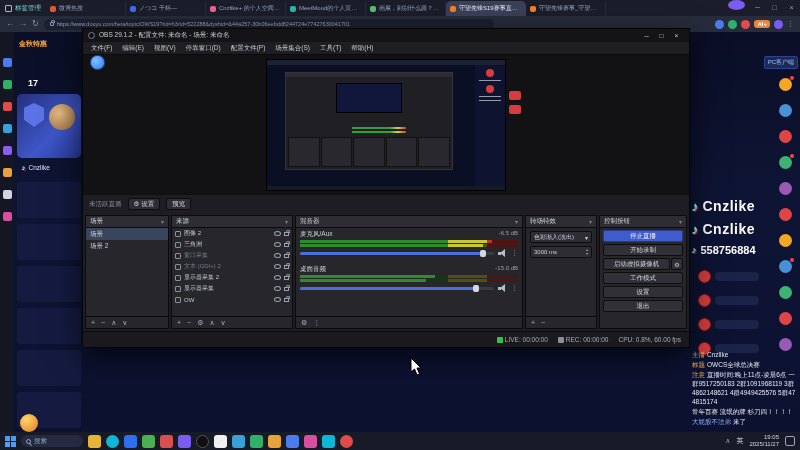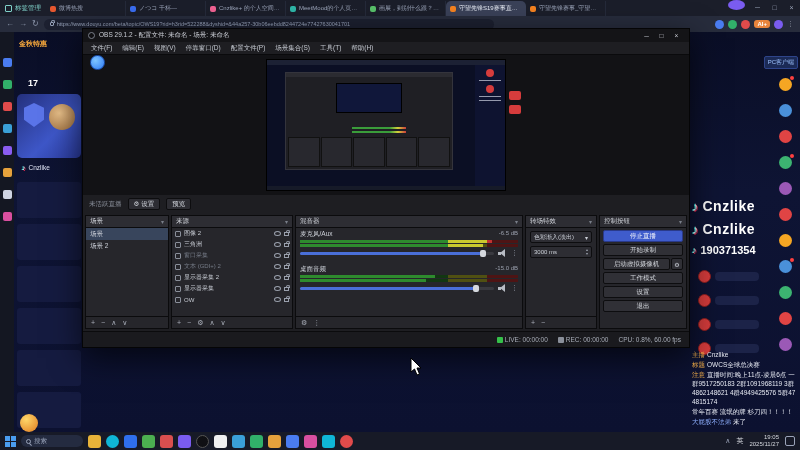--- a/index.html
+++ b/index.html
@@ -302,21 +302,21 @@
     <div class="brand">
       <span class="note">♪</span>
       <span class="brand-txt">Cnzlike</span>
     </div>
     <div class="brand">
       <span class="note">♪</span>
       <span class="brand-txt">Cnzlike</span>
     </div>
     <div class="roomrow">
       <span class="note">♪</span>
-      <span class="roomid">190371354</span>
+      <span class="roomid">558756884</span>
     </div>
   </div>
 
   <div class="giftrow" style="top:268px">
       <span class="g-circ"></span>
       <span class="g-chip"></span>
     </div>
   <div class="giftrow" style="top:292px">
       <span class="g-circ"></span>
       <span class="g-chip"></span>

